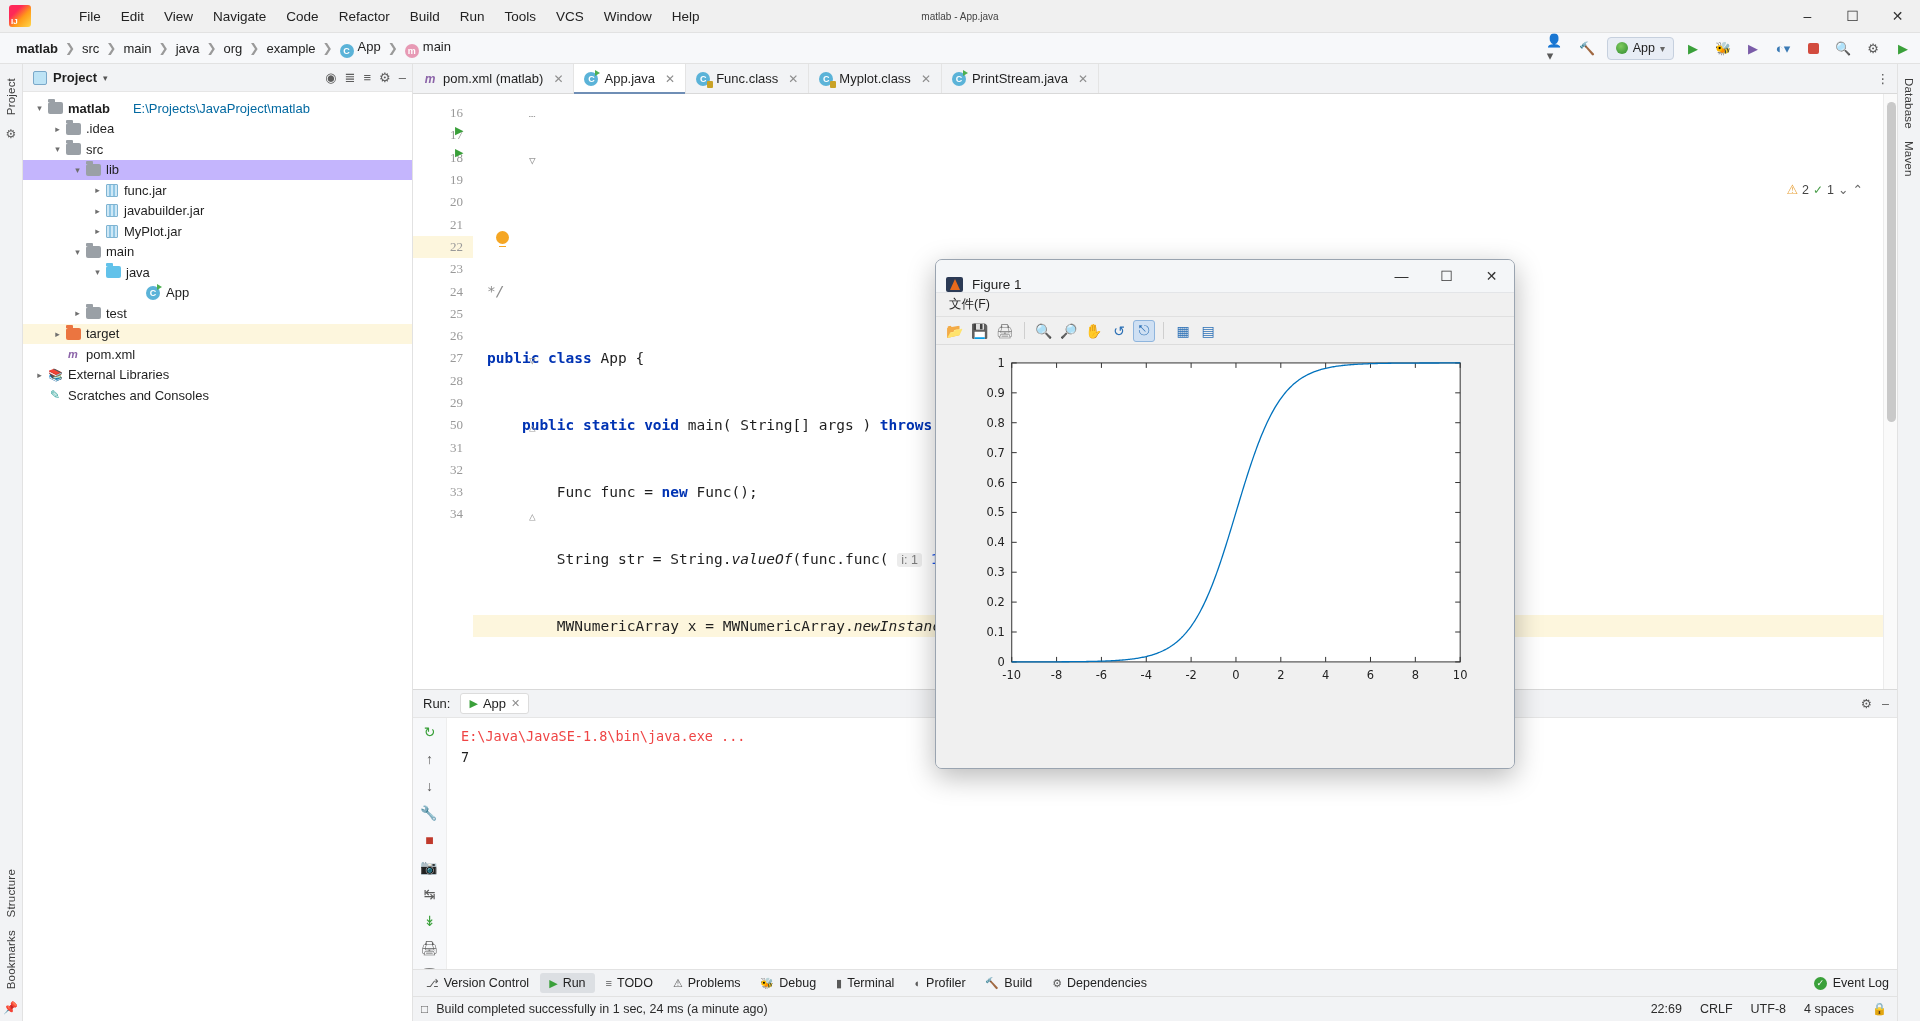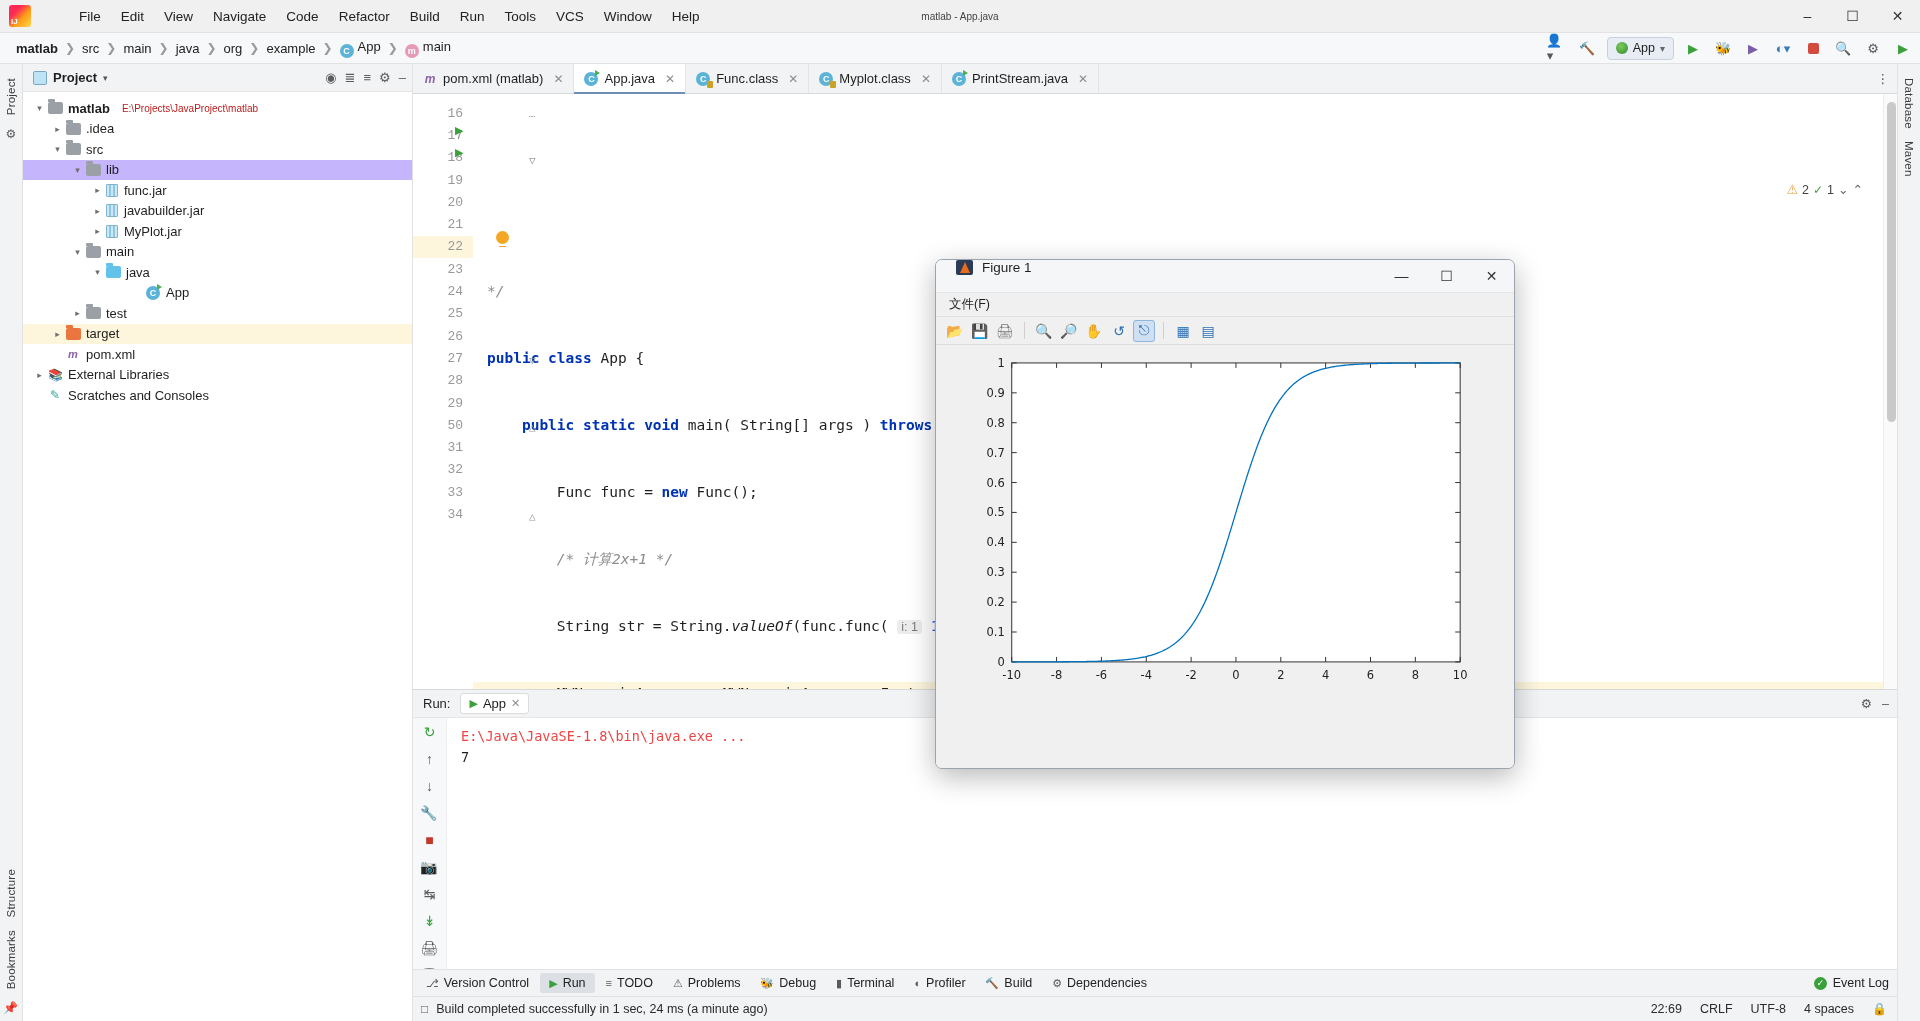--- a/index.html
+++ b/index.html
@@ -100,21 +100,21 @@
     font-size:9px; font-weight:bold; line-height:14px; text-align:center; margin-right:6px; flex:none;
     position:relative; }
   .cls-ico:after { content:""; position:absolute; right:-2px; top:-2px; width:0; height:0;
     border-left:5px solid #4caf50; border-top:3px solid transparent; border-bottom:3px solid transparent; }
   .m-ico { width:14px; height:14px; margin-right:6px; flex:none; color:#8b63a8; font-style:italic;
     font-weight:bold; font-size:11px; text-align:center; line-height:14px; }
   .lib-ico { width:14px; height:14px; margin-right:6px; flex:none; color:#3b8fbf; font-size:12px;
     line-height:14px; text-align:center; }
   .tname { color:#1f1f1f; }
   .tname.bold { font-weight:bold; }
-  .tpath { color:#b91c1c; margin-left:12px; font-size:10px; }
+  .tpath { color:#0369a1; margin-left:23px; font-size:13px; }
   .scratch-ico { width:14px; height:14px; margin-right:6px; flex:none; color:#2aa198; font-size:12px;
     line-height:14px; text-align:center; }
 
   
   .editorcol { flex:1; display:flex; flex-direction:column; min-width:0; background:#fff; }
   .tabbar { height:30px; background:#f2f3f5; display:flex; align-items:stretch;
     border-bottom:1px solid #d9d9d9; flex:none; }
   .tab { display:flex; align-items:center; gap:6px; padding:0 10px; font-size:13px;
     border-right:1px solid #e4e4e4; background:#f2f3f5; position:relative; white-space:nowrap; }
   .tab.active { background:#fff; }
@@ -125,21 +125,21 @@
   .tabico.cls { background:#5bb3d8; }
   .tabico.cls:after { content:""; position:absolute; right:-2px; top:-2px; width:0; height:0;
     border-left:5px solid #4caf50; border-top:3px solid transparent; border-bottom:3px solid transparent; }
   .tabico.clsl { background:#5bb3d8; }
   .tabico.clsl:after { content:""; position:absolute; right:-3px; bottom:-2px; width:6px; height:7px;
     background:#c9a227; border-radius:1px; }
   .tabico.m { color:#8b63a8; background:none; font-style:italic; font-size:12px; }
   .editwrap { flex:1; display:flex; min-height:0; position:relative; background:#fff; }
   .gutter { width:60px; background:#fff; flex:none; position:relative; padding-top:8px; }
   .gl { height:22.3px; display:flex; align-items:center; justify-content:flex-end;
-    padding-right:10px; color:#999; font-size:13px; font-family:Liberation Mono, monospace; }
+    padding-right:10px; color:#999; font-size:13px; font-family:Liberation Serif, serif; }
   .gl.hl { background:#fdf6dd; }
   .gmark { position:absolute; font-size:11px; }
   .code { flex:1; position:relative; padding-top:8px; font-family:"DejaVu Sans Mono", monospace;
     font-size:14.5px; line-height:22.3px; overflow:hidden; white-space:pre; }
   .cl { height:22.3px; padding-left:14px; }
   .cl.hl { background:#fdf6dd; }
   .kw { color:#0033b3; font-weight:bold; }
   .num { color:#1750eb; }
   .cmt { color:#8c8c8c; font-style:italic; }
   .itl { color:#1f1f1f; font-style:italic; }
@@ -194,21 +194,21 @@
   
   .statusbar { height:25px; background:#f2f3f5; border-top:1px solid #e2e2e2; display:flex;
     align-items:center; padding:0 10px 0 8px; font-size:12.5px; color:#2b2b2b; gap:8px; flex:none; }
   .sb-right { margin-left:auto; display:flex; align-items:center; gap:18px; }
   .sb-ico { font-size:12px; color:#5a5a5a; }
 
   
   .figwin { position:absolute; left:935px; top:259px; width:580px; height:510px;
     background:#f0f0f0; border:1px solid #9aa4b0; border-radius:7px;
     box-shadow:0 8px 28px rgba(0,0,0,.28); display:flex; flex-direction:column; overflow:hidden; }
-  .figtitle { height:33px; display:flex; align-items:flex-start; padding-left:20px;
+  .figtitle { height:33px; display:flex; align-items:flex-end; padding-left:10px;
     background:#f4f6f8; border-bottom:1px solid #e3e5e8; flex:none; }
   .mlogo { width:17px; height:15px; margin-right:9px; position:relative; flex:none; }
   .mlogo:before { content:""; position:absolute; inset:0; background:#2b3a55; border-radius:2px; }
   .mlogo:after { content:""; position:absolute; left:4px; top:2px; width:0; height:0;
     border-left:5px solid transparent; border-right:5px solid transparent; border-bottom:11px solid #e86a1c; }
   .figtitle .t { font-size:13.5px; color:#1f1f1f; }
   .figwinbtns { margin-left:auto; display:flex; height:100%; }
   .figwinbtn { width:45px; height:100%; display:flex; align-items:center; justify-content:center;
     font-size:14px; color:#333; }
   .figmenu { height:24px; display:flex; align-items:center; padding-left:8px; background:#f0f0f0;
@@ -456,21 +456,20 @@
           <span class="foldm" style="top:12px;">┈</span>
           <span class="foldm" style="top:56px;">▽</span>
           <span class="foldm" style="top:256px;">▽</span>
           <span class="foldm" style="top:323px;">△</span>
           <span class="foldm" style="top:412px;">△</span>
 
           <div class="cl"><span class="cmt">*/</span></div>
           <div class="cl"><span class="kw">public class</span> App {</div>
           <div class="cl">    <span class="kw">public static void</span> main( String[] args ) <span class="kw">throws</span> MWException {</div>
           <div class="cl">        Func func = <span class="kw">new</span> Func();</div>
-          <div class="cl">        <span class="cmt">/* 计算2x+1 */</span></div>
           <div class="cl">        String str = String.<span class="itl">valueOf</span>(func.func( <span class="hint">i: 1</span> <span class="num">1</span>, <span class="hint">...objects: 3</span> <span class="num">3</span>)[<span class="num">0</span>]);</div>
           <div class="cl hl">        MWNumericArray x = MWNumericArray.<span class="itl">newInstance</span>(<span class="kw">new int</span>[]{<span class="num">1</span>,<span class="num">1001</span>}, MWClassID.<span class="fld">DOUBLE</span>,</div>
           
           
           
           
           
           
           
           

